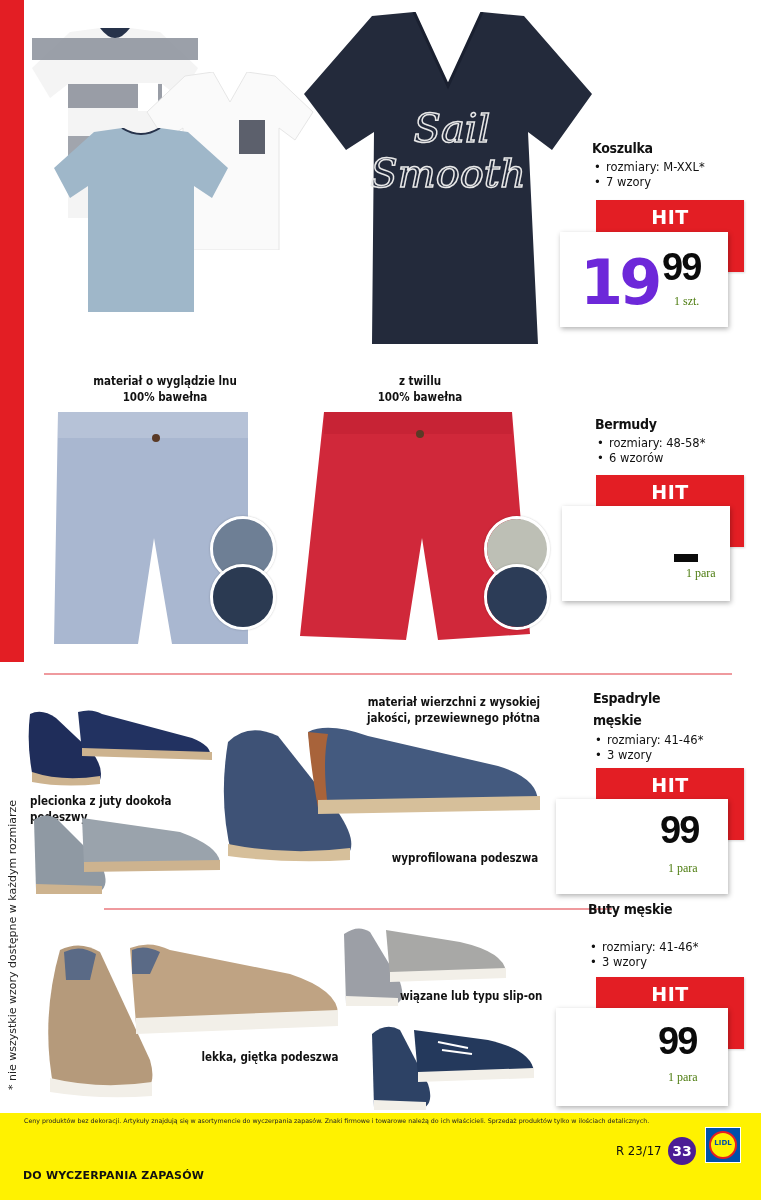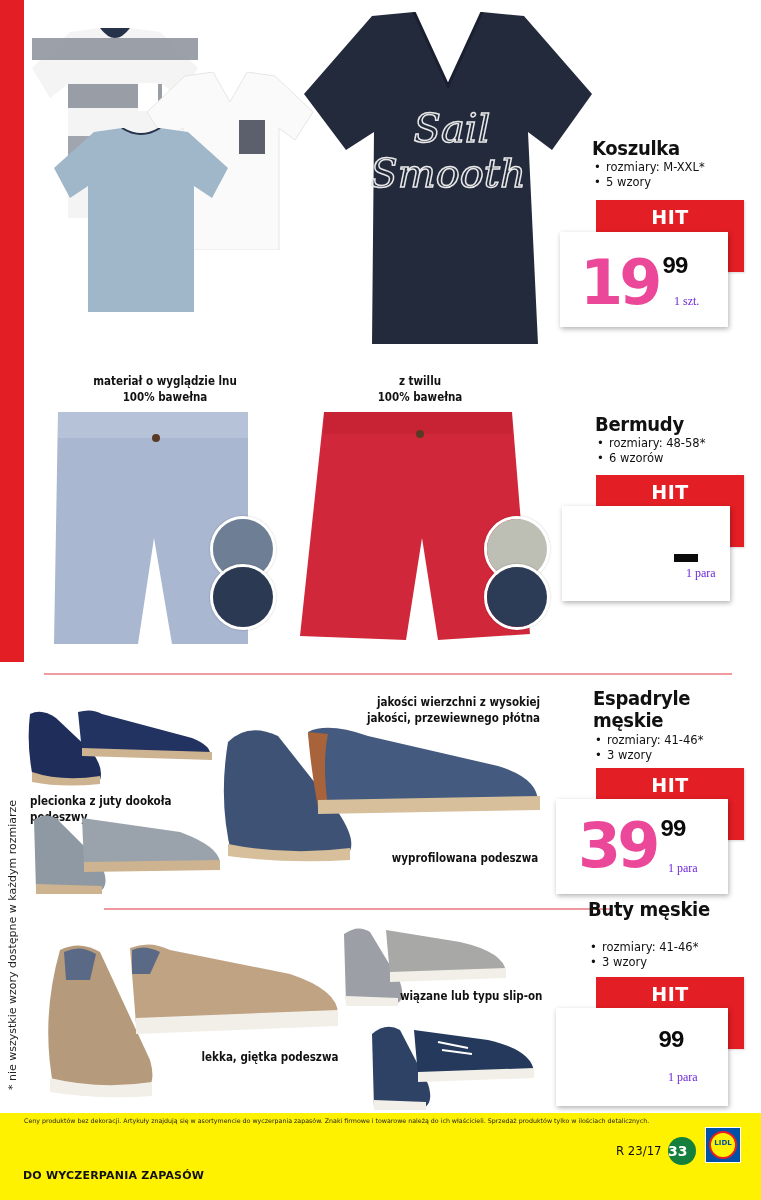--- a/index.html
+++ b/index.html
@@ -8,41 +8,41 @@
 
   .abs { position: absolute; }
 
   
   .red-bar { left: 0; top: 0; width: 24px; height: 662px; background: #e31e24; }
 
   
   .divider { height: 2px; background: #ef9a9e; }
 
   
-  .prod-title { font-family: "DejaVu Sans Condensed", "DejaVu Sans", sans-serif; font-weight: bold; font-size: 20px; line-height: 22px; color: #111; letter-spacing: -0.3px; }
+  .prod-title { font-family: "DejaVu Sans Condensed", "DejaVu Sans", sans-serif; font-weight: bold; font-size: 14px; line-height: 22px; color: #111; letter-spacing: -0.3px; }
   .prod-bullets { list-style: none; font-family: "DejaVu Sans", sans-serif; font-size: 11.5px; line-height: 15px; color: #111; }
   .prod-bullets li::before { content: "•"; display: inline-block; width: 12px; padding-left: 2px; }
 
   
   .hit-badge { background: #e31e24; color: #fff; font-weight: bold; font-size: 19px; letter-spacing: 0.5px; height: 72px; padding: 6px 10px 0 10px; font-family: "DejaVu Sans", sans-serif; text-align: center; box-shadow: 1px 1px 2px rgba(0,0,0,0.15); }
   .price-box { background: #fff; box-shadow: 1px 2px 5px rgba(0,0,0,0.3); }
-  .price-main { position: absolute; font-family: "DejaVu Sans", sans-serif; font-weight: bold; color: #ec4899; font-size: 62px; line-height: 62px; letter-spacing: -4px; }
-  .price-cents { position: absolute; font-family: Liberation Mono, monospace; font-weight: bold; color: #0b0b0b; font-size: 24px; line-height: 34px; letter-spacing: -2px; }
-  .price-unit { position: absolute; font-family: "Liberation Serif", serif; font-size: 12px; color: #6d28d9; }
+  .price-main { position: absolute; font-family: "DejaVu Sans", sans-serif; font-weight: bold; color: #6d28d9; font-size: 62px; line-height: 62px; letter-spacing: -4px; }
+  .price-cents { position: absolute; font-family: Liberation Sans, sans-serif; font-weight: bold; color: #0b0b0b; font-size: 38px; line-height: 34px; letter-spacing: -2px; }
+  .price-unit { position: absolute; font-family: "Liberation Serif", serif; font-size: 12px; color: #4d7c0f; }
   .price-dash { position: absolute; background: #0b0b0b; }
 
   .caption { font-family: "DejaVu Sans Condensed", "DejaVu Sans", sans-serif; font-weight: bold; font-size: 11.5px; line-height: 16px; color: #111; text-align: center; }
 
   
   .footer { left: 0; top: 1113px; width: 761px; height: 87px; background: #fff200; }
   .footer-disclaimer { left: 24px; top: 4px; font-size: 6.3px; color: #222; white-space: nowrap; font-family: "DejaVu Sans", sans-serif; }
   .footer-date { left: 22px; top: 18px; font-family: "DejaVu Sans", sans-serif; font-weight: bold; font-size: 29px; letter-spacing: 0.3px; color: #111; }
   .footer-sub { left: 23px; top: 56px; font-family: "DejaVu Sans", sans-serif; font-weight: bold; font-size: 11px; color: #111; letter-spacing: 0.2px; }
   .footer-issue { left: 616px; top: 30px; font-family: "DejaVu Sans Condensed", "DejaVu Sans", sans-serif; font-size: 13px; color: #111; }
-  .page-num { left: 668px; top: 24px; width: 28px; height: 28px; border-radius: 50%; background: #15803d; color: #fff; font-weight: bold; font-size: 14px; text-align: left; line-height: 28px; font-family: "DejaVu Sans", sans-serif; }
+  .page-num { left: 668px; top: 24px; width: 28px; height: 28px; border-radius: 50%; background: #4c1d95; color: #fff; font-weight: bold; font-size: 14px; text-align: center; line-height: 28px; font-family: "DejaVu Sans", sans-serif; }
   .lidl-logo { left: 705px; top: 14px; width: 36px; height: 36px; background: #0050aa; border: 1px solid #fff; }
   .lidl-logo .ring { position: absolute; left: 3px; top: 3px; width: 28px; height: 28px; border-radius: 50%; background: #fff200; border: 2px solid #e31e24; }
   .lidl-logo .txt { position: absolute; left: 0; top: 11px; width: 34px; text-align: center; font-size: 7px; font-weight: bold; color: #0050aa; font-family: "DejaVu Sans", sans-serif; }
 
   .vert-note { left: 6px; top: 1090px; transform: rotate(-90deg); transform-origin: 0 0; font-size: 11px; color: #222; white-space: nowrap; font-family: "DejaVu Sans", sans-serif; }
 </style>
 </head>
 <body>
 
 <div class="abs red-bar"></div>
@@ -71,21 +71,21 @@
   <svg class="abs" style="left:302px;top:12px;width:292px;height:334px" viewBox="0 0 292 334">
     <path d="M70 4 L112 0 L146 74 L180 0 L222 4 L290 82 L250 138 L226 120 L236 332 L70 332 L72 120 L44 138 L2 82 Z" fill="#232a3b"></path>
     <path d="M112 0 L146 74 L180 0" stroke="#1a2030" stroke-width="3" fill="none"></path>
     <text x="150" y="130" text-anchor="middle" font-family="DejaVu Serif, serif" font-style="italic" font-size="40" fill="none" stroke="#e8e8e8" stroke-width="1.5">Sail</text>
     <text x="146" y="175" text-anchor="middle" font-family="DejaVu Serif, serif" font-style="italic" font-size="40" fill="none" stroke="#e8e8e8" stroke-width="1.5">Smooth</text>
   </svg>
 
   <div class="abs prod-title" style="left:592px;top:137px">Koszulka</div>
   <ul class="abs prod-bullets" style="left:592px;top:160px">
     <li>rozmiary: M-XXL*</li>
-    <li>5 wzory</li>
+    <li>7 wzory</li>
   </ul>
   <div class="abs hit-badge" style="left:596px;top:200px;width:148px">HIT CENOWY</div>
   <div class="abs price-box" style="left:560px;top:232px;width:168px;height:95px">
     <div class="price-main" style="left:20px;top:20px">19</div>
     <div class="price-cents" style="left:102px;top:18px">99</div>
     <div class="price-unit" style="left:114px;top:62px">1 szt.</div>
   </div>
 </section>
 
 <section>
@@ -151,36 +151,35 @@
     <path d="M6 72 L72 74 L72 82 L6 82 Z" fill="#cdb38f"></path>
   </svg>
   <svg class="abs" style="left:218px;top:722px;width:326px;height:140px" viewBox="0 0 326 140">
     <path d="M10 20 Q30 0 60 14 L120 90 Q140 120 130 132 L14 134 Q0 80 10 20 Z" fill="#3e5276"></path>
     <path d="M10 122 Q70 134 132 126 L132 138 Q70 142 10 134 Z" fill="#d6bf9a"></path>
     <path d="M90 10 Q110 0 150 14 L280 44 Q320 56 320 80 L100 86 Z" fill="#445a7f"></path>
     <path d="M90 10 Q92 40 100 86 L110 86 Q104 40 110 12 Z" fill="#a8633a"></path>
     <path d="M100 78 L322 74 L322 88 L100 92 Z" fill="#d6bf9a"></path>
   </svg>
   <div class="abs caption" style="left:360px;top:694px;width:180px;text-align:right">
-    <div>jakości wierzchni z wysokiej</div>
+    <div>materiał wierzchni z wysokiej</div>
     <div>jakości, przewiewnego płótna</div>
   </div>
   <div class="abs caption" style="left:380px;top:850px;width:170px">wyprofilowana podeszwa</div>
 
   <div class="abs prod-title" style="left:593px;top:687px">
     <div>Espadryle</div>
     <div>męskie</div>
   </div>
   <ul class="abs prod-bullets" style="left:593px;top:733px">
     <li>rozmiary: 41-46*</li>
     <li>3 wzory</li>
   </ul>
   <div class="abs hit-badge" style="left:596px;top:768px;width:148px">HIT CENOWY</div>
   <div class="abs price-box" style="left:556px;top:799px;width:172px;height:95px">
-    <div class="price-main" style="left:22px;top:16px">39</div>
     <div class="price-cents" style="left:104px;top:14px">99</div>
     <div class="price-unit" style="left:112px;top:62px">1 para</div>
   </div>
 </section>
 
 <div class="abs divider" style="left:104px;top:908px;width:508px"></div>
 
 <section>
   <svg class="abs" style="left:40px;top:940px;width:300px;height:158px" viewBox="0 0 300 158">
     <path d="M20 10 Q40 0 60 12 L110 120 Q118 148 100 152 L14 150 Q0 80 20 10 Z" fill="#b59a7b"></path>

